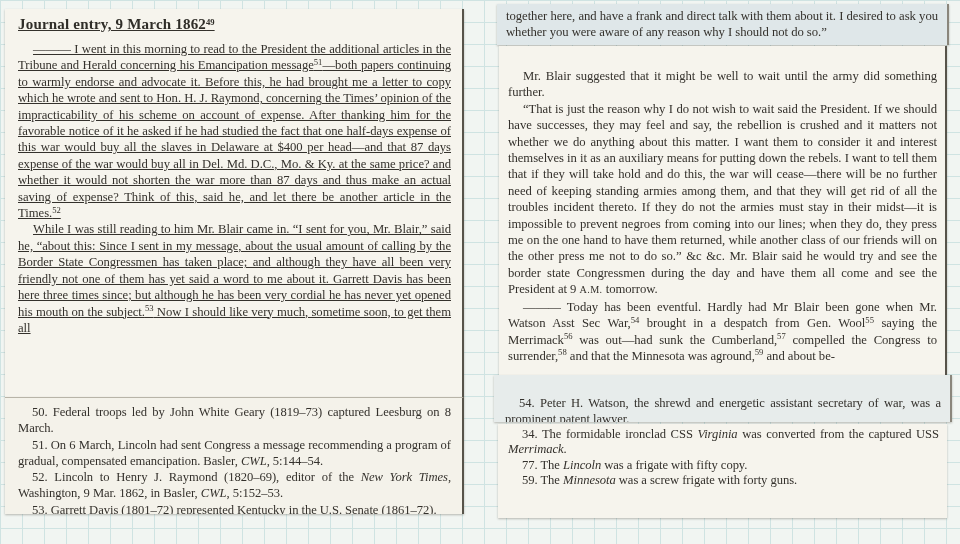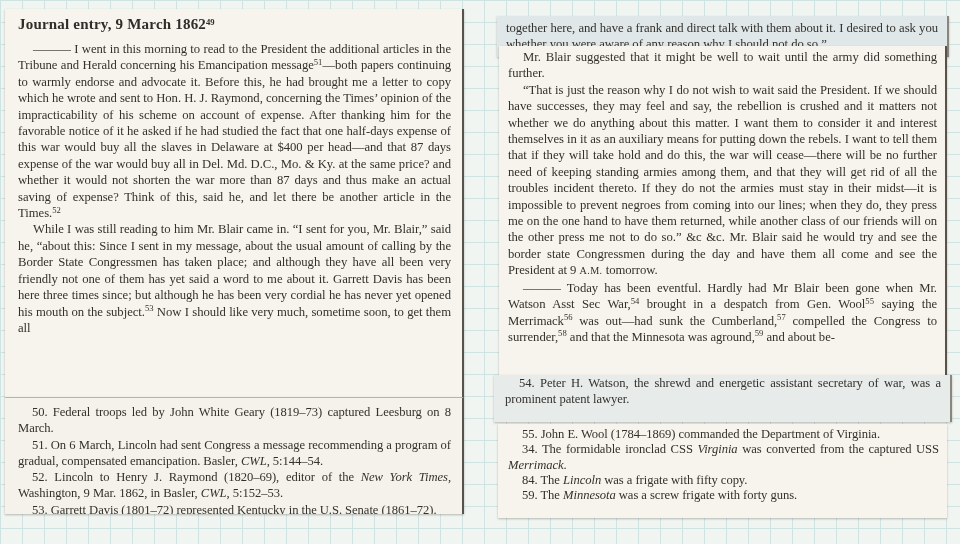--- a/index.html
+++ b/index.html
@@ -12,29 +12,29 @@
     background-size:22px 22px;
     font-family:"Liberation Serif", serif;
     color:#34312c;
   }
   .clip{
     position:absolute;overflow:hidden;
     box-shadow:0 1px 2px rgba(70,65,55,.35);
   }
   .paper{background:#f6f4ed;}
   .paper-b{background:#f4f2ea;}
-  .tint{background:#dfe7e9;margin-top:12px;}
+  .tint{background:#dfe7e9;}
   .tint-b{background:#e7eceb;}
   .edge-r{border-right:2px solid #57534a;}
   .edge-r-soft{border-right:2px solid #8a867c;}
-  .clip-left-main{left:5px;top:9px;width:459px;height:388px;padding:7px 11px 0 13px;box-sizing:border-box;}
+  .clip-left-main{left:5px;top:9px;width:459px;height:388px;padding:7px 11px 0 13px;box-sizing:border-box;text-decoration:underline;}
   .clip-left-fn{left:5px;top:397px;width:459px;height:117px;padding:6px 11px 0 13px;box-sizing:border-box;border-top:1px solid #b8b4a8;}
   .clip-right-a{left:497px;top:4px;width:452px;height:41px;padding:4px 9px 0 9px;box-sizing:border-box;}
-  .clip-right-main{left:499px;top:46px;width:448px;height:372px;padding:3px 8px 0 9px;box-sizing:border-box;}
-  .clip-right-fn54{left:494px;top:375px;width:458px;height:47px;padding:0 9px 0 11px;box-sizing:border-box;}
+  .clip-right-main{left:499px;top:46px;width:448px;height:372px;padding:22px 8px 0 9px;box-sizing:border-box;}
+  .clip-right-fn54{left:494px;top:375px;width:458px;height:47px;padding:20px 9px 0 11px;box-sizing:border-box;}
   .clip-right-fn{left:498px;top:424px;width:449px;height:94px;padding:3px 8px 0 10px;box-sizing:border-box;}
   h1.head{
     font-size:15px;font-weight:bold;letter-spacing:.2px;
     margin:0 0 8px 0;color:#2f2d28;
   }
   p{margin:0;text-align:justify;}
   .body-text p{font-size:12.7px;line-height:16.4px;letter-spacing:-0.05px;}
   .ind{text-indent:15px;}
   .fn{font-size:12.6px;line-height:16.3px;letter-spacing:-0.05px;text-indent:14px;}
   .clip-right-fn .fn{line-height:15.3px;}
@@ -66,17 +66,16 @@
   <p class="ind"><span>Mr. Blair suggested that it might be well to wait until the army did something further.</span></p>
   <p class="ind"><span>“That is just the reason why I do not wish to wait said the President. If we should have successes, they may feel and say, the rebellion is crushed and it matters not whether we do anything about this matter. I want them to consider it and interest themselves in it as an auxiliary means for putting down the rebels. I want to tell them that if they will take hold and do this, the war will cease—there will be no further need of keeping standing armies among them, and that they will get rid of all the troubles incident thereto. If they do not the armies must stay in their midst—it is impossible to prevent negroes from coming into our lines; when they do, they press me on the one hand to have them returned, while another class of our friends will on the other press me not to do so.” &amp;c &amp;c. Mr. Blair said he would try and see the border state Congressmen during the day and have them all come and see the President at 9 </span><span class="sc">A.M.</span><span> tomorrow.</span></p>
   <p class="ind"><span>——— Today has been eventful. Hardly had Mr Blair been gone when Mr. Watson Asst Sec War,</span><sup>54</sup><span> brought in a despatch from Gen. Wool</span><sup>55</sup><span> saying the Merrimack</span><sup>56</sup><span> was out—had sunk the Cumberland,</span><sup>57</sup><span> compelled the Congress to surrender,</span><sup>58</sup><span> and that the Minnesota was aground,</span><sup>59</sup><span> and about be-</span></p>
 </div>
 
 <div class="clip tint-b edge-r-soft clip-right-fn54">
   <p class="fn"><span>54. Peter H. Watson, the shrewd and energetic assistant secretary of war, was a prominent patent lawyer.</span></p>
 </div>
 
 <div class="clip paper clip-right-fn">
-  <p class="fn"><span>55. John E. Wool (1784–1869) commanded the Department of Virginia.</span></p>
   <p class="fn"><span>34. The formidable ironclad CSS </span><span class="i">Virginia</span><span> was converted from the captured USS </span><span class="i">Merrimack</span><span>.</span></p>
-  <p class="fn"><span>84. The </span><span class="i">Lincoln</span><span> was a frigate with fifty copy.</span></p>
+  <p class="fn"><span>77. The </span><span class="i">Lincoln</span><span> was a frigate with fifty copy.</span></p>
   <p class="fn"><span>59. The </span><span class="i">Minnesota</span><span> was a screw frigate with forty guns.</span></p>
 </div>
 
 </body></html>

